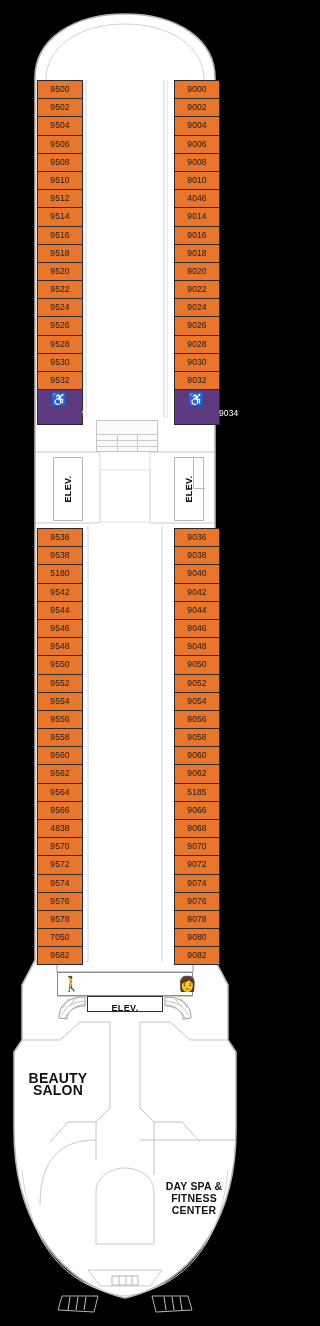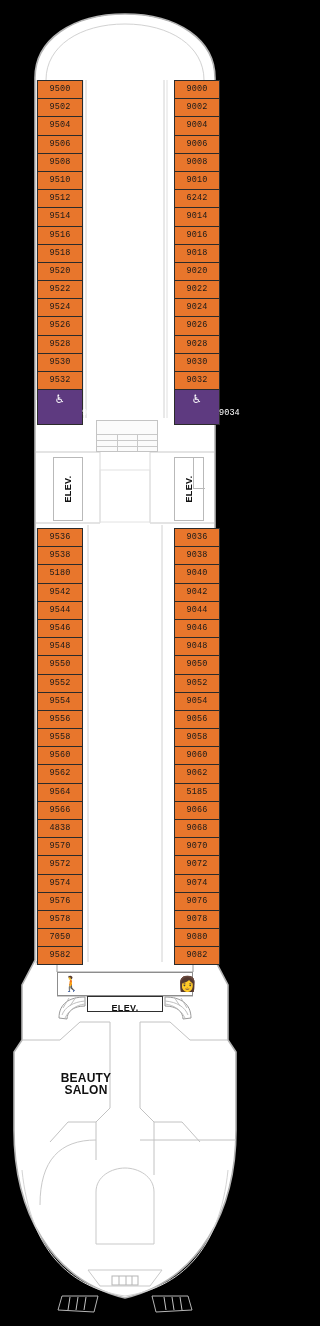--- a/index.html
+++ b/index.html
@@ -20,21 +20,20 @@
     position: absolute;
     left: 0;
     top: 0;
     width: 250px;
     height: 1326px;
   }
   
   .cabin-col {
     position: absolute;
     width: 41px;
-    font-family: Liberation Mono, monospace;
   }
   #col-port-fwd  { left: 37px;  top: 80px; }
   #col-star-fwd  { left: 174px; top: 80px; }
   #col-port-aft  { left: 37px;  top: 528px; }
   #col-star-aft  { left: 174px; top: 528px; }
 
   .cabin {
     position: relative;
     box-sizing: border-box;
     width: 46px;
@@ -175,22 +174,21 @@
     font-weight: bold;
     color: #111111;
     text-align: center;
     line-height: 12px;
     letter-spacing: .2px;
   }
   #label-beauty-salon {
     left: 16px;
     top: 1072px;
     width: 84px;
-    font-size: 12px;
-    padding-left: 28px;
+    font-size: 14px;
   }
   #label-day-spa {
     left: 148px;
     top: 1180px;
     width: 92px;
     font-size: 10.5px;
   }
 </style>
 </head>
 <body>
@@ -342,21 +340,21 @@
       <div class="cabin">
         <span class="num">9006</span>
       </div>
       <div class="cabin">
         <span class="num">9008</span>
       </div>
       <div class="cabin">
         <span class="num">9010</span>
       </div>
       <div class="cabin">
-        <span class="num">6242</span>
+        <span class="num">4046</span>
       </div>
       <div class="cabin">
         <span class="num">9014</span>
       </div>
       <div class="cabin">
         <span class="num">9016</span>
       </div>
       <div class="cabin">
         <span class="num">9018</span>
       </div>
@@ -577,14 +575,19 @@
     <path d="M 25 19 C 22 11, 14 6, 2 5" fill="none" stroke="#c0c0c0" stroke-width="1"></path>
     <path d="M 22 22 C 18 14, 11 9, 2 8" fill="none" stroke="#c0c0c0" stroke-width="1"></path>
     <line x1="18" y1="2" x2="24" y2="12" stroke="#c0c0c0" stroke-width="1"></line>
     <line x1="11" y1="1" x2="17" y2="10" stroke="#c0c0c0" stroke-width="1"></line>
   </svg>
 
   <div class="venue-label" id="label-beauty-salon">
     <div>BEAUTY SALON</div>
   </div>
 
+  <div class="venue-label" id="label-day-spa">
+    <div>DAY SPA &amp;</div>
+    <div>FITNESS</div>
+    <div>CENTER</div>
+  </div>
 
 </div>
 
 </body></html>

